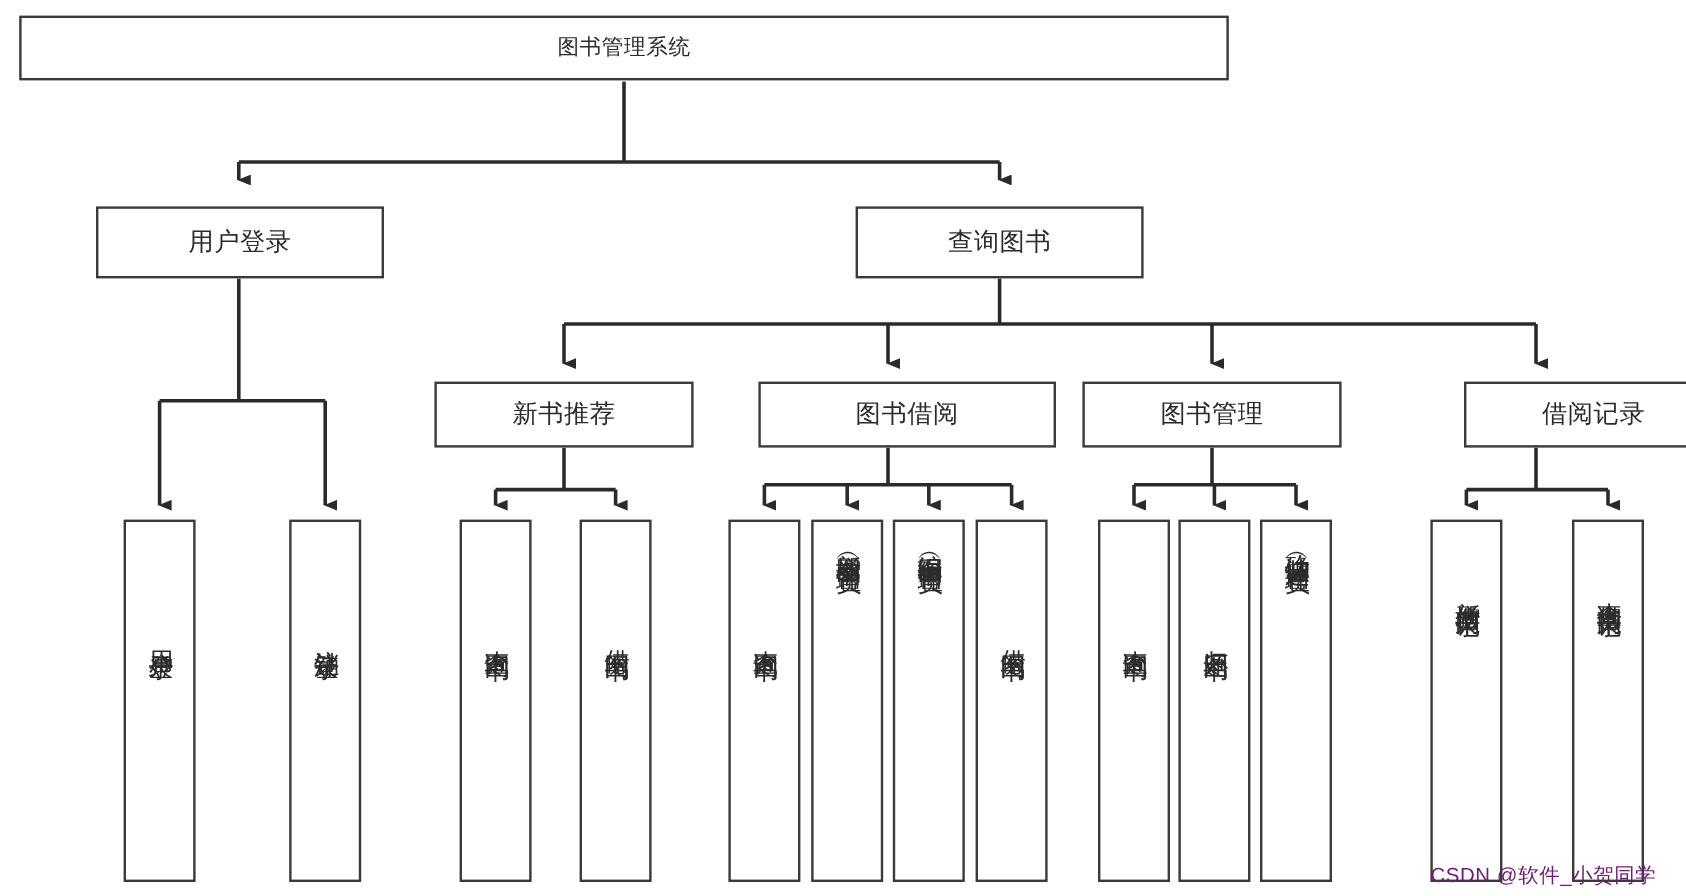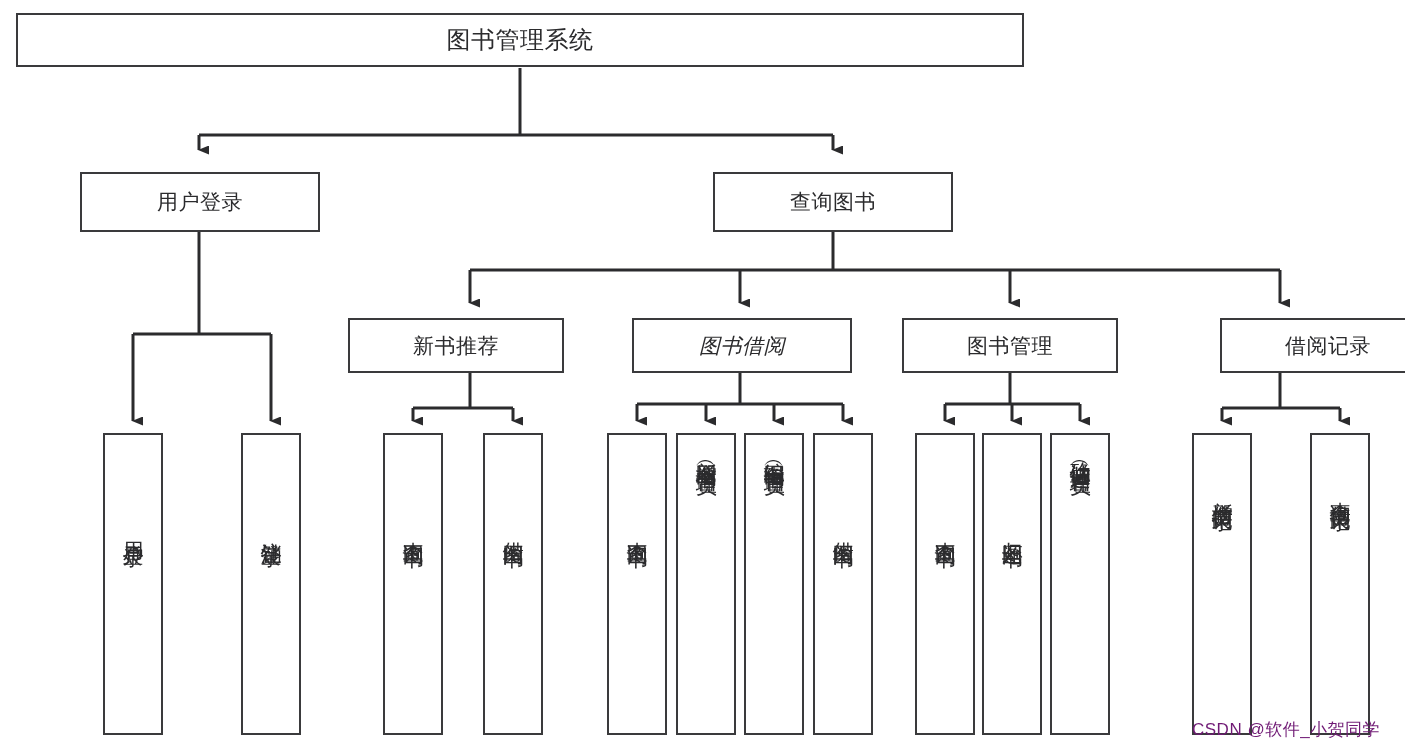--- a/index.html
+++ b/index.html
@@ -36,21 +36,21 @@
     color: #2b2b2d;
     overflow: hidden;
   }
   .node-h {
     font-size: 21px;
     letter-spacing: 0.5px;
     line-height: 1.1;
     white-space: nowrap;
   }
   .node-root {
-    font-size: 24px;
+    font-size: 18px;
   }
   .node-v {
     align-items: flex-start;
     justify-content: center;
     padding-top: 0px;
   }
   .vtext {
     writing-mode: vertical-rl;
     text-orientation: upright;
     font-size: 21px;
@@ -126,24 +126,24 @@
     <span>图书管理系统</span>
   </div>
 
   <div class="node node-h" style="left:80px; top:172px; width:240px; height:60px;">
     <span>用户登录</span>
   </div>
   <div class="node node-h" style="left:713px; top:172px; width:240px; height:60px;">
     <span>查询图书</span>
   </div>
 
-  <div class="node node-h" style="left:348px; top:318px; width:216px; height:55px;">
+  <div class="node node-h" style="left:362px; top:318px; width:216px; height:55px;">
     <span>新书推荐</span>
   </div>
-  <div class="node node-h" style="left:632px; top:318px; width:220px; height:55px;font-style:italic;">
+  <div class="node node-h" style="left:632px; top:318px; width:248px; height:55px;">
     <span>图书借阅</span>
   </div>
   <div class="node node-h" style="left:902px; top:318px; width:216px; height:55px;">
     <span>图书管理</span>
   </div>
   <div class="node node-h" style="left:1220px; top:318px; width:216px; height:55px;">
     <span>借阅记录</span>
   </div>
 
   <div class="node node-v" style="left:103px; top:433px; width:60px; height:302px; padding-top:90px;">

